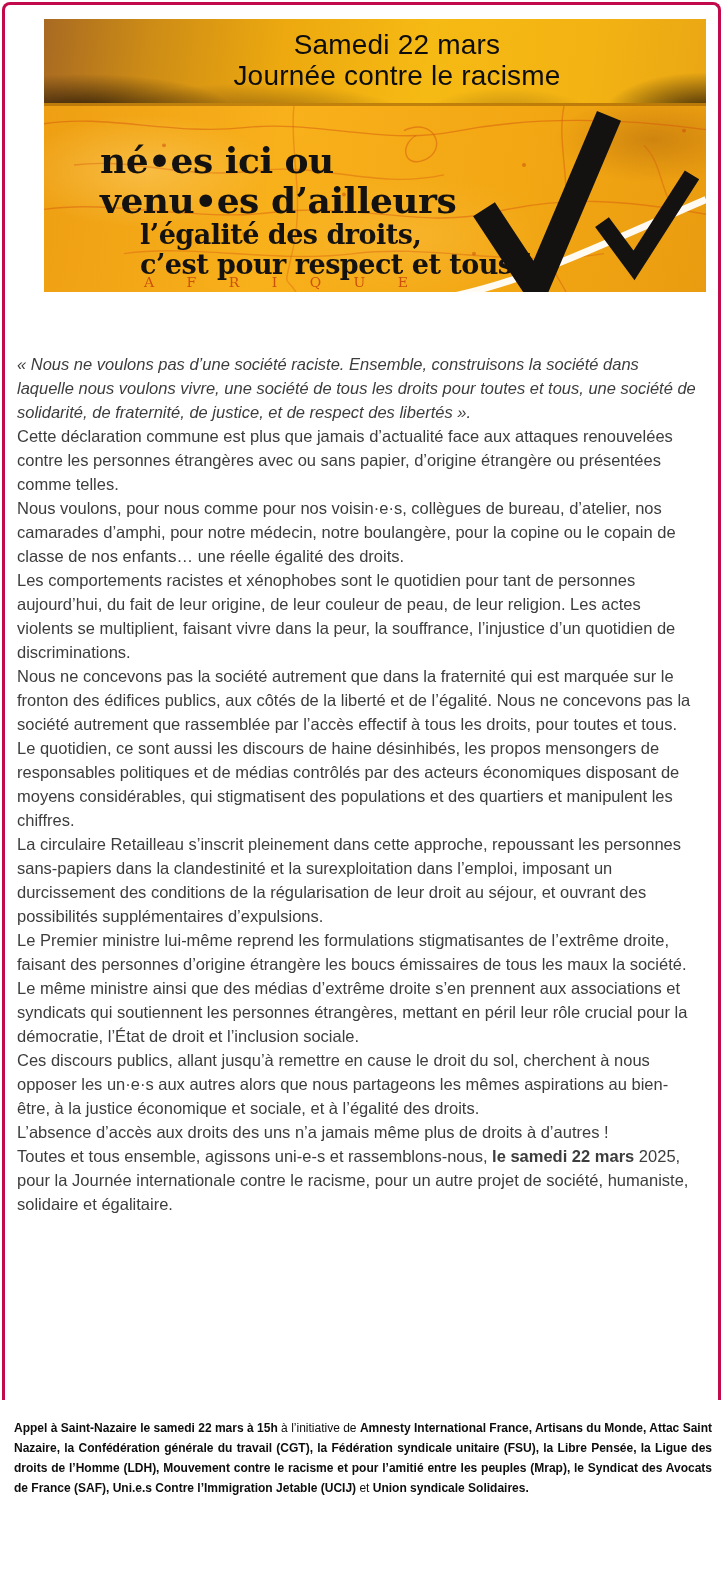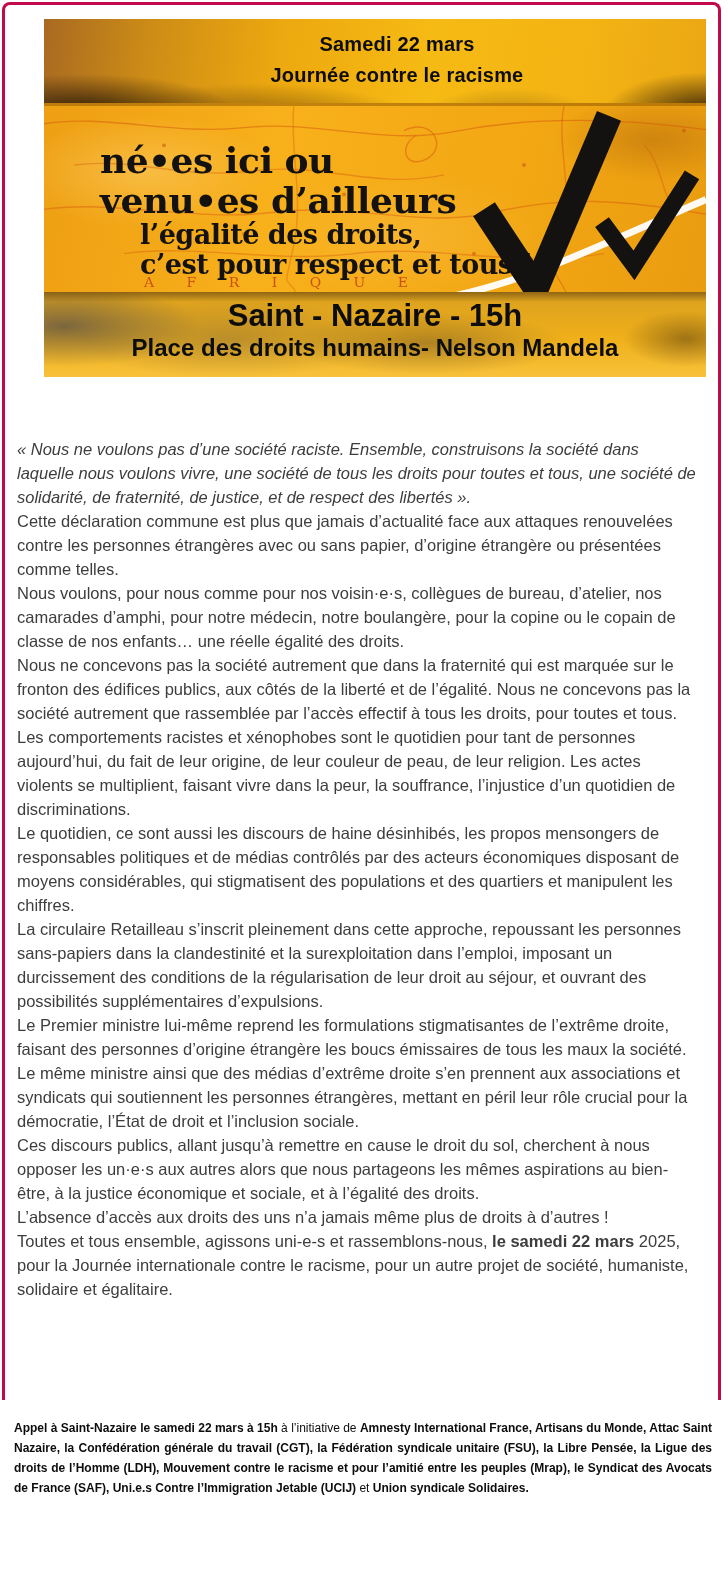--- a/index.html
+++ b/index.html
@@ -31,21 +31,21 @@
     text-align:center;
     padding-top:10px;
     background:
       radial-gradient(ellipse 230px 55px at 6% 108%, rgba(40,24,6,.9), rgba(40,24,6,0) 65%),
       radial-gradient(ellipse 220px 50px at 32% 118%, rgba(70,40,10,.55), transparent 70%),
       radial-gradient(ellipse 150px 60px at 100% 112%, rgba(35,20,4,.9), transparent 68%),
       radial-gradient(ellipse 120px 40px at 70% 115%, rgba(90,55,12,.35), transparent 70%),
       linear-gradient(97deg,#a86a22 0%,#cd8c16 16%,#eda90f 36%,#f6ba14 58%,#f3b313 82%,#eaa714 100%);
   }
   .strip-title .t1,.strip-title .t2{
-    font-weight:bold;font-size:20px;line-height:31px;color:#0d0d0d;letter-spacing:.2px;margin-left:44px;
+    font-weight:normal;font-size:28px;line-height:31px;color:#0d0d0d;letter-spacing:.2px;margin-left:44px;
   }
   .strip-map{
     height:189px;
     border-top:3px solid rgba(140,85,0,.5);
     background:
       radial-gradient(ellipse 180px 80px at 15% 35%, rgba(255,215,120,.45), transparent 70%),
       radial-gradient(ellipse 200px 90px at 55% 70%, rgba(255,200,90,.3), transparent 70%),
       radial-gradient(ellipse 140px 60px at 92% 18%, rgba(150,80,10,.35), transparent 70%),
       linear-gradient(100deg,#ee9f13,#f8b01b 35%,#f2a713 70%,#ea9c10);
   }
@@ -129,32 +129,28 @@
           <div class="slab small">c’est pour respect et tous !</div>
         </div>
 
         <svg class="checks" viewBox="0 0 662 189" preserveAspectRatio="none" aria-hidden="true">
           <path d="M400,195 C480,180 560,140 662,95" stroke="#ffffff" stroke-width="7" fill="none" opacity=".95"></path>
           <path d="M440,105 L492,185 L565,10" stroke="#141210" stroke-width="26" fill="none" stroke-linecap="butt"></path>
           <path d="M558,118 L590,162 L648,70" stroke="#141210" stroke-width="17" fill="none" stroke-linecap="butt"></path>
         </svg>
       </div>
 
-      <div class="strip strip-loc">
-        <div class="l1">Saint - Nazaire - 15h</div>
-        <div class="l2">Place des droits humains- Nelson Mandela</div>
-      </div>
     </div>
 
     <div class="body-text">
         <p class="body-para"><span class="run-italic">« Nous ne voulons pas d’une société raciste. Ensemble, construisons la société dans laquelle nous voulons vivre, une société de tous les droits pour toutes et tous, une société de solidarité, de fraternité, de justice, et de respect des libertés ».</span></p>
         <p class="body-para"><span class="run-normal">Cette déclaration commune est plus que jamais d’actualité face aux attaques renouvelées contre les personnes étrangères avec ou sans papier, d’origine étrangère ou présentées comme telles.</span></p>
         <p class="body-para"><span class="run-normal">Nous voulons, pour nous comme pour nos voisin·e·s, collègues de bureau, d’atelier, nos camarades d’amphi, pour notre médecin, notre boulangère, pour la copine ou le copain de classe de nos enfants… une réelle égalité des droits.</span></p>
+        <p class="body-para"><span class="run-normal">Les comportements racistes et xénophobes sont le quotidien pour tant de personnes aujourd’hui, du fait de leur origine, de leur couleur de peau, de leur religion. Les actes violents se multiplient, faisant vivre dans la peur, la souffrance, l’injustice d’un quotidien de discriminations.</span></p>
         <p class="body-para"><span class="run-normal">Nous ne concevons pas la société autrement que dans la fraternité qui est marquée sur le fronton des édifices publics, aux côtés de la liberté et de l’égalité. Nous ne concevons pas la société autrement que rassemblée par l’accès effectif à tous les droits, pour toutes et tous.</span></p>
-        <p class="body-para"><span class="run-normal">Les comportements racistes et xénophobes sont le quotidien pour tant de personnes aujourd’hui, du fait de leur origine, de leur couleur de peau, de leur religion. Les actes violents se multiplient, faisant vivre dans la peur, la souffrance, l’injustice d’un quotidien de discriminations.</span></p>
         <p class="body-para"><span class="run-normal">Le quotidien, ce sont aussi les discours de haine désinhibés, les propos mensongers de responsables politiques et de médias contrôlés par des acteurs économiques disposant de moyens considérables, qui stigmatisent des populations et des quartiers et manipulent les chiffres.</span></p>
         <p class="body-para"><span class="run-normal">La circulaire Retailleau s’inscrit pleinement dans cette approche, repoussant les personnes sans-papiers dans la clandestinité et la surexploitation dans l’emploi, imposant un durcissement des conditions de la régularisation de leur droit au séjour, et ouvrant des possibilités supplémentaires d’expulsions.</span></p>
         <p class="body-para"><span class="run-normal">Le Premier ministre lui-même reprend les formulations stigmatisantes de l’extrême droite, faisant des personnes d’origine étrangère les boucs émissaires de tous les maux la société.</span></p>
         <p class="body-para"><span class="run-normal">Le même ministre ainsi que des médias d’extrême droite s’en prennent aux associations et syndicats qui soutiennent les personnes étrangères, mettant en péril leur rôle crucial pour la démocratie, l’État de droit et l’inclusion sociale.</span></p>
         <p class="body-para"><span class="run-normal">Ces discours publics, allant jusqu’à remettre en cause le droit du sol, cherchent à nous opposer les un·e·s aux autres alors que nous partageons les mêmes aspirations au bien-être, à la justice économique et sociale, et à l’égalité des droits.</span></p>
         <p class="body-para"><span class="run-normal">L’absence d’accès aux droits des uns n’a jamais même plus de droits à d’autres !</span></p>
         <p class="body-para"><span class="run-normal">Toutes et tous ensemble, agissons uni-e-s et rassemblons-nous, </span><span class="run-bold">le samedi 22 mars</span><span class="run-normal"> 2025, pour la Journée internationale contre le racisme, pour un autre projet de société, humaniste, solidaire et égalitaire.</span></p>
       </div>
   </div>
 

